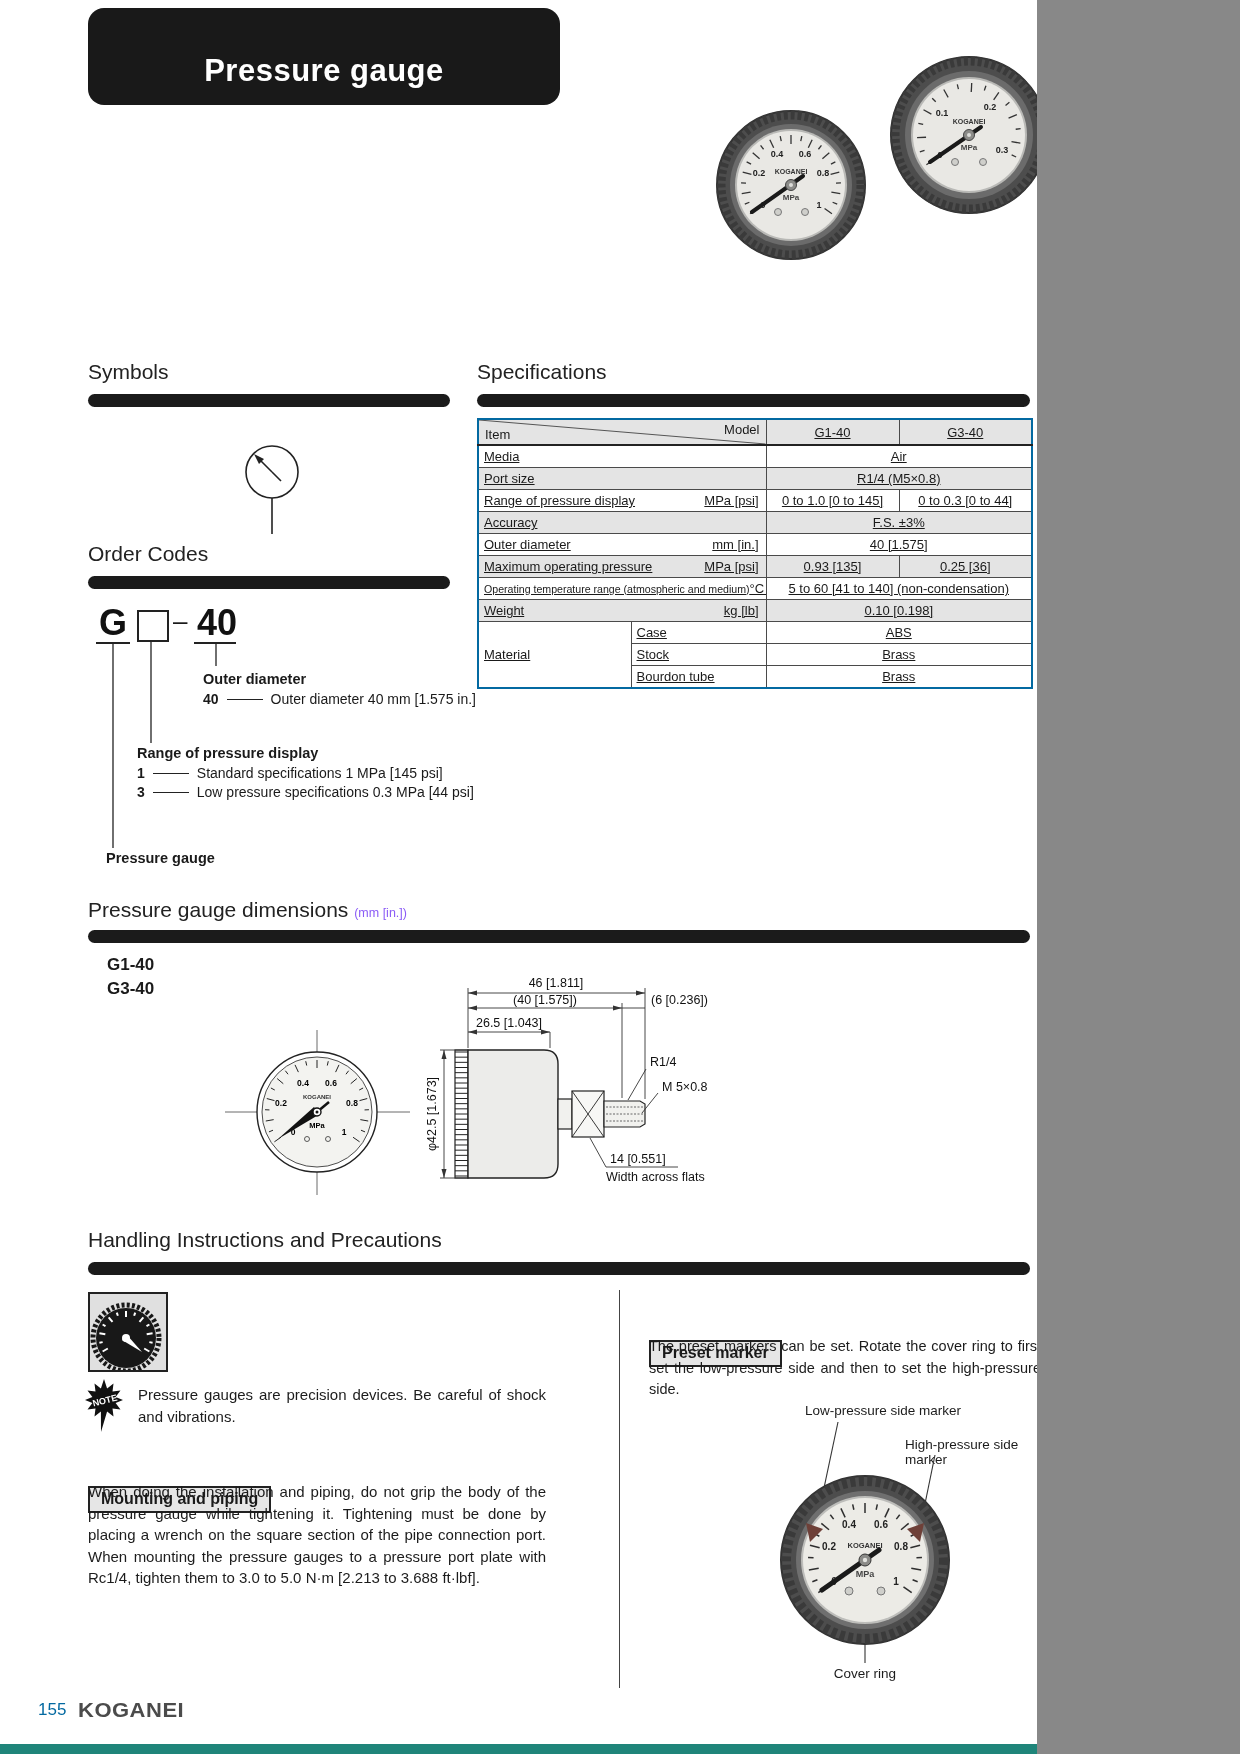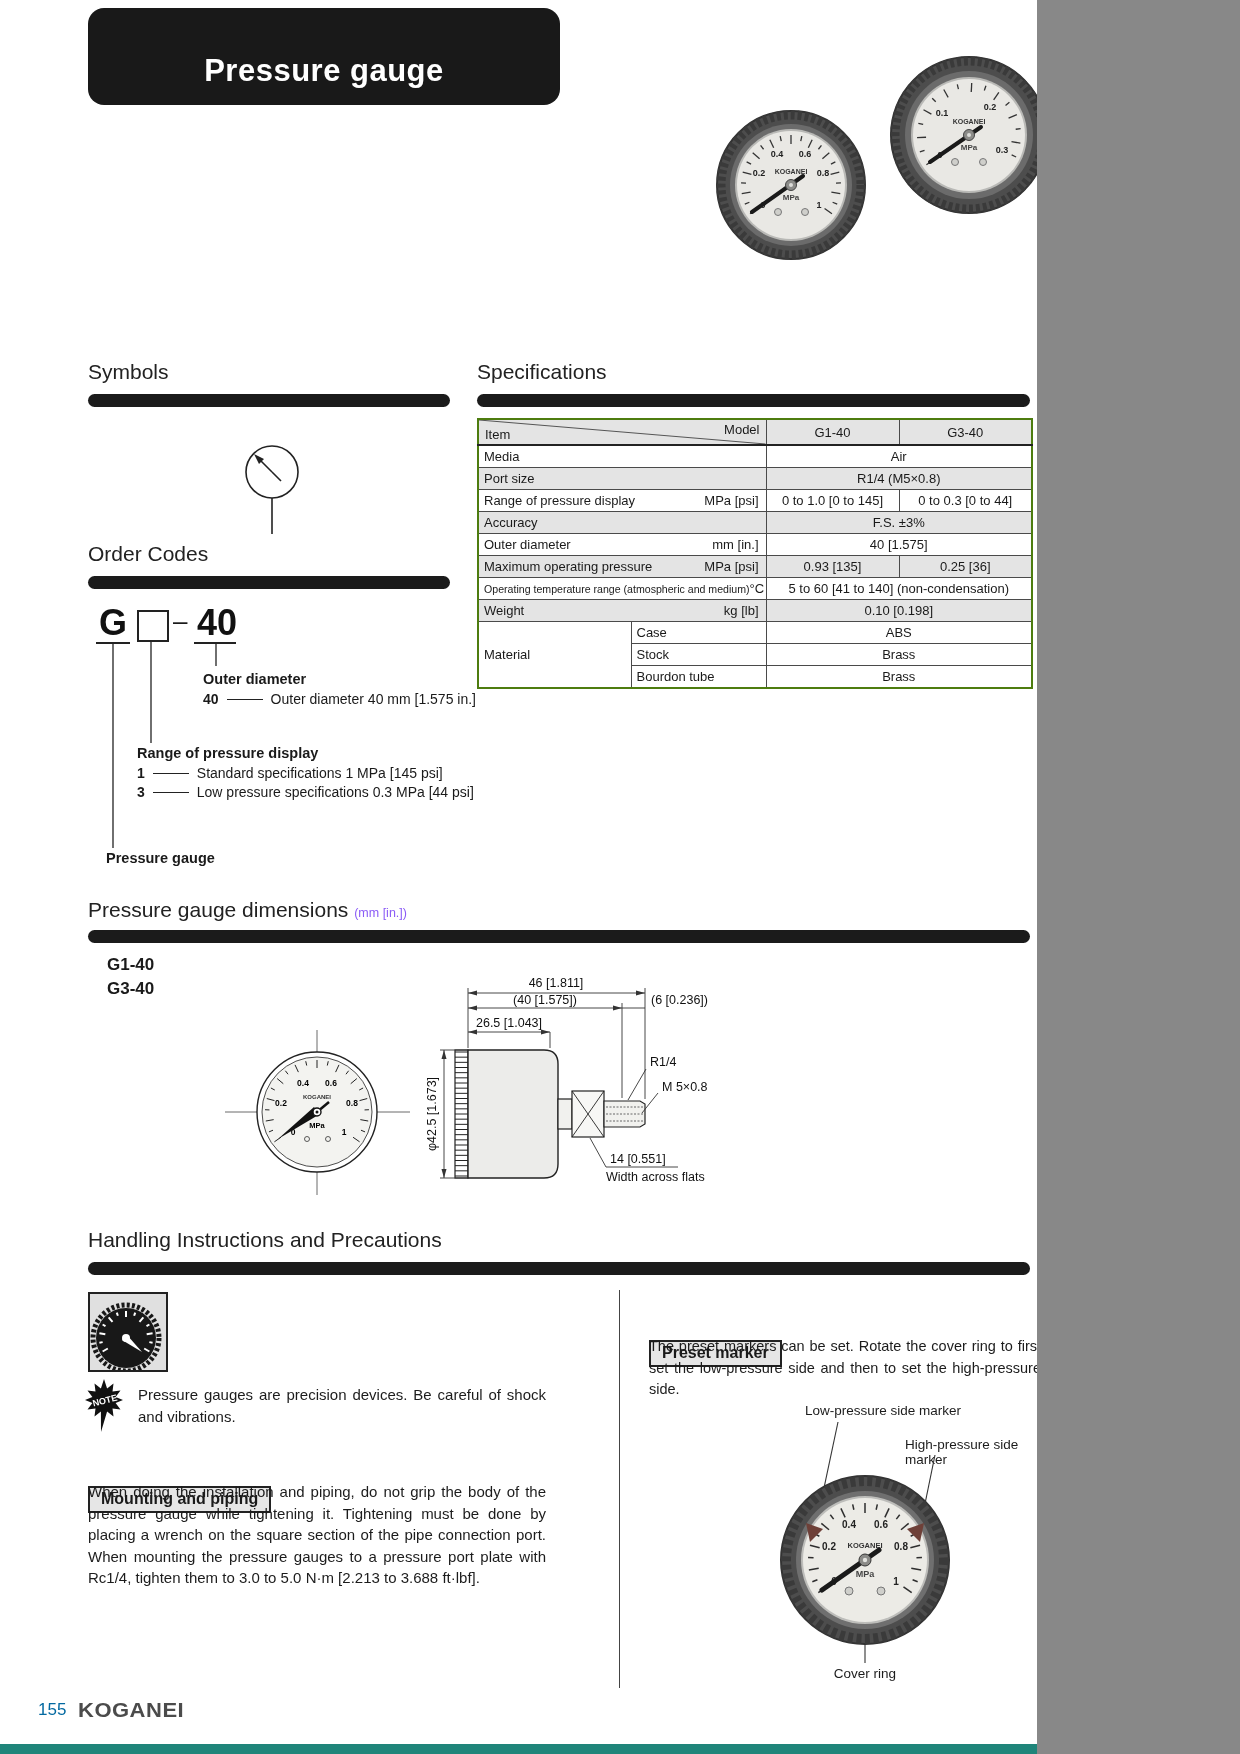--- a/index.html
+++ b/index.html
@@ -12,21 +12,21 @@
   .title-box{left:88px;top:8px;width:472px;height:97px;background:#191919;border-radius:16px;
              display:flex;align-items:flex-end;justify-content:center;padding-bottom:16px;box-sizing:border-box;}
   .title-box .t{color:#fff;font-size:31px;font-weight:bold;letter-spacing:0.5px;}
   .model-box{left:88px;top:112px;width:472px;height:70px;background:#e7e7e7;border-radius:13px;
              display:flex;align-items:center;justify-content:center;}
   .model-box .t{font-size:23px;font-weight:bold;color:#111;}
   
   table.spec{border-collapse:collapse;font-size:13px;table-layout:fixed;}
   table.spec td,table.spec th{border:1px solid #4a4a4a;padding:0 5px;height:21px;font-weight:normal;
         overflow:hidden;white-space:nowrap;}
-  table.spec{border:2px solid #4d7c0f;}
+  table.spec{border:2px solid #0369a1;text-decoration:underline;}
   table.spec tr.hdr th{height:24px;border-bottom:2px solid #222;}
   .gray{background:#e4e4e4;}
   .cell-item{display:flex;justify-content:space-between;align-items:center;}
   .cell-item .unit{padding-right:2px;}
   .val{text-align:center;}
   .bold{font-weight:bold;}
   th.diag{position:relative;padding:0;}
   th.diag svg{position:absolute;left:0;top:0;width:100%;height:100%;}
   th.diag .item-l{position:absolute;left:6px;bottom:2px;font-size:13px;}
   th.diag .model-l{position:absolute;right:6px;top:2px;font-size:13px;}

